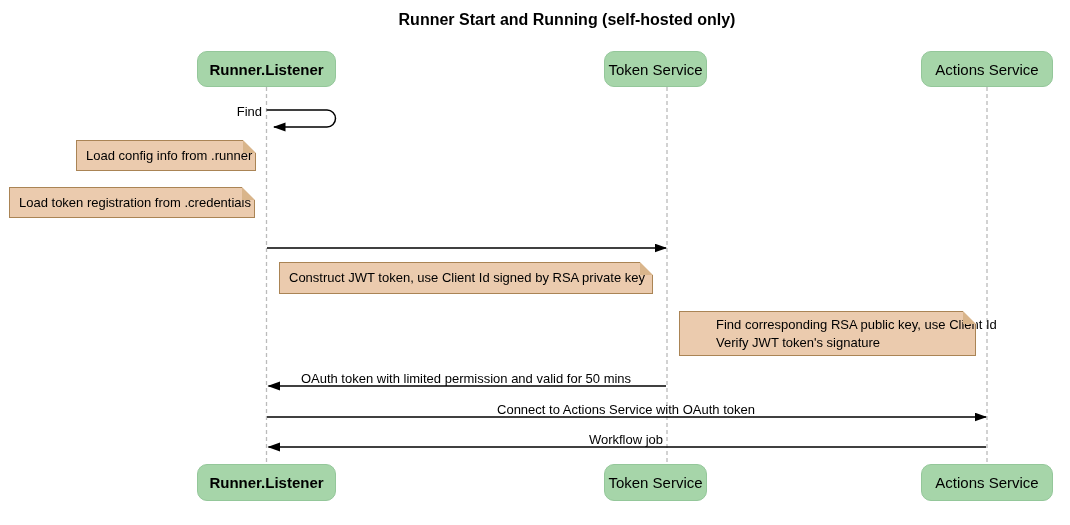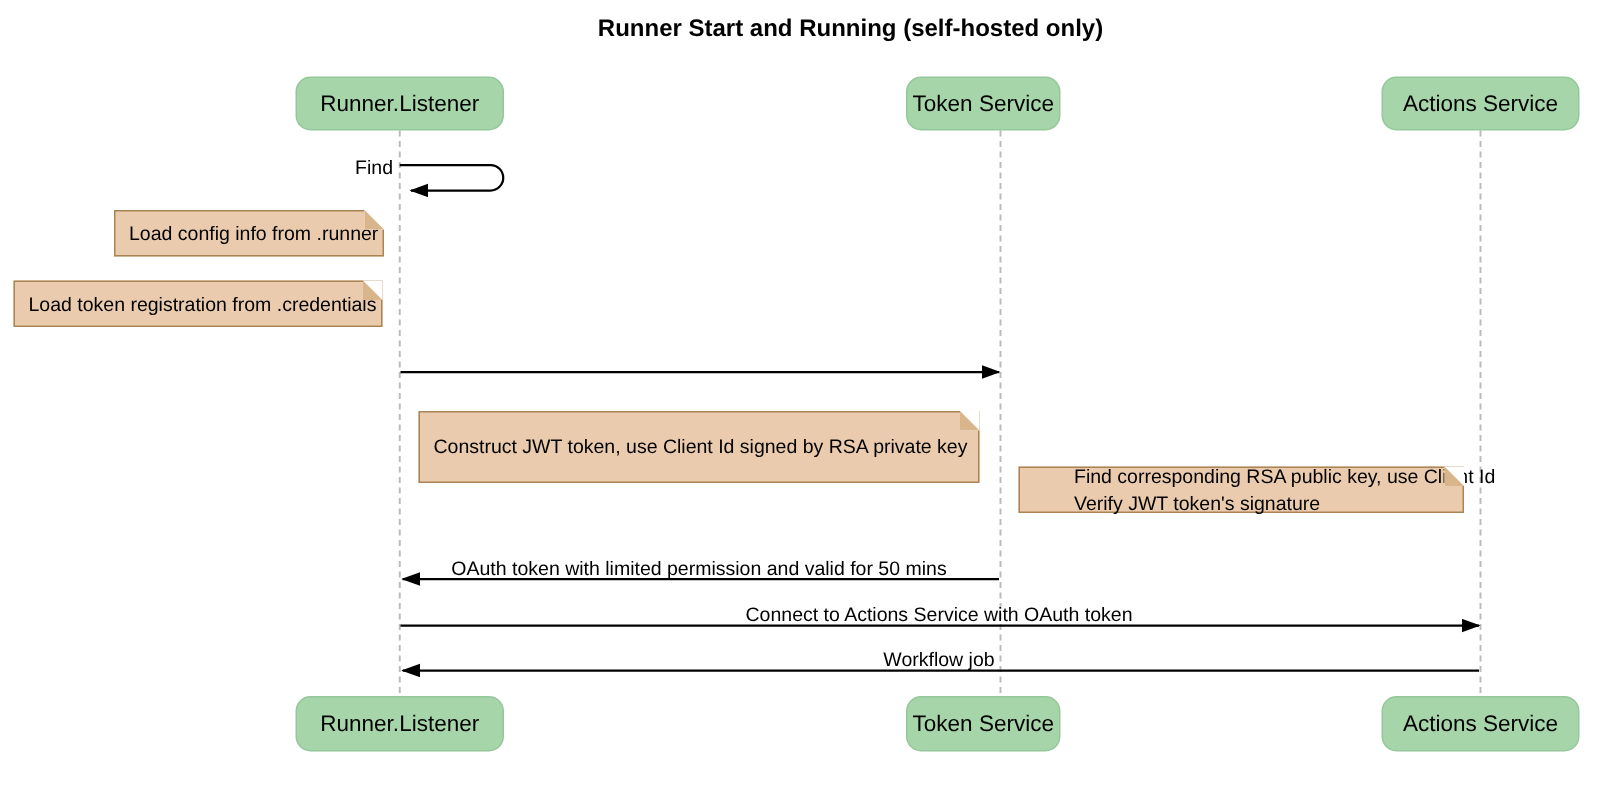--- a/index.html
+++ b/index.html
@@ -19,21 +19,21 @@
   .msg-line{stroke:var(--arrow,#000);stroke-width:1.5;fill:none;}
   .arrowhead-shape{fill:var(--arrow,#000);}
   .participant{
     position:absolute;height:36px;box-sizing:border-box;
     background:var(--participant-fill,#a6d5a9);
     border:1px solid var(--participant-border,#94c79a);
     border-radius:10px;
     display:flex;align-items:center;justify-content:center;
     font-size:15px;
   }
-  .p-rl{left:197px;width:139px;}
+  .p-rl{left:197px;width:139px;font-weight:bold;}
   .p-ts{left:604px;width:103px;}
   .p-as{left:921px;width:132px;}
   .row-top{top:51px;}
   .row-bottom{top:464px;height:37px;}
   .note{
     position:absolute;box-sizing:border-box;
     background:var(--note-fill,#ebcbae);
     border:1px solid var(--note-border,#aa8455);
     display:flex;align-items:center;
     padding:0 9px;font-size:13px;line-height:1.32;
@@ -83,22 +83,22 @@
   </svg>
 
   <div class="participant p-rl row-top">Runner.Listener</div>
   <div class="participant p-ts row-top">Token Service</div>
   <div class="participant p-as row-top">Actions Service</div>
 
   <div class="msg-label start-label">Find</div>
 
   <div class="note" style="left:76px;top:140px;width:180px;height:31px;">Load config info from .runner</div>
   <div class="note" style="left:9px;top:187px;width:246px;height:31px;">Load token registration from .credentials</div>
-  <div class="note" style="left:279px;top:274px;width:374px;height:48px;">Construct JWT token, use Client Id signed by RSA private key</div>
-  <div class="note" style="left:679px;top:311px;width:297px;height:31px;padding-left:36px;">Find corresponding RSA public key, use Client Id
+  <div class="note" style="left:279px;top:262px;width:374px;height:32px;">Construct JWT token, use Client Id signed by RSA private key</div>
+  <div class="note" style="left:679px;top:311px;width:297px;height:45px;padding-left:36px;">Find corresponding RSA public key, use Client Id
 Verify JWT token's signature</div>
 
   <div class="msg-label" style="left:466px;top:371px;">OAuth token with limited permission and valid for 50 mins</div>
   <div class="msg-label" style="left:626px;top:402px;">Connect to Actions Service with OAuth token</div>
   <div class="msg-label" style="left:626px;top:432px;">Workflow job</div>
 
   <div class="participant p-rl row-bottom">Runner.Listener</div>
   <div class="participant p-ts row-bottom">Token Service</div>
   <div class="participant p-as row-bottom">Actions Service</div>
 

